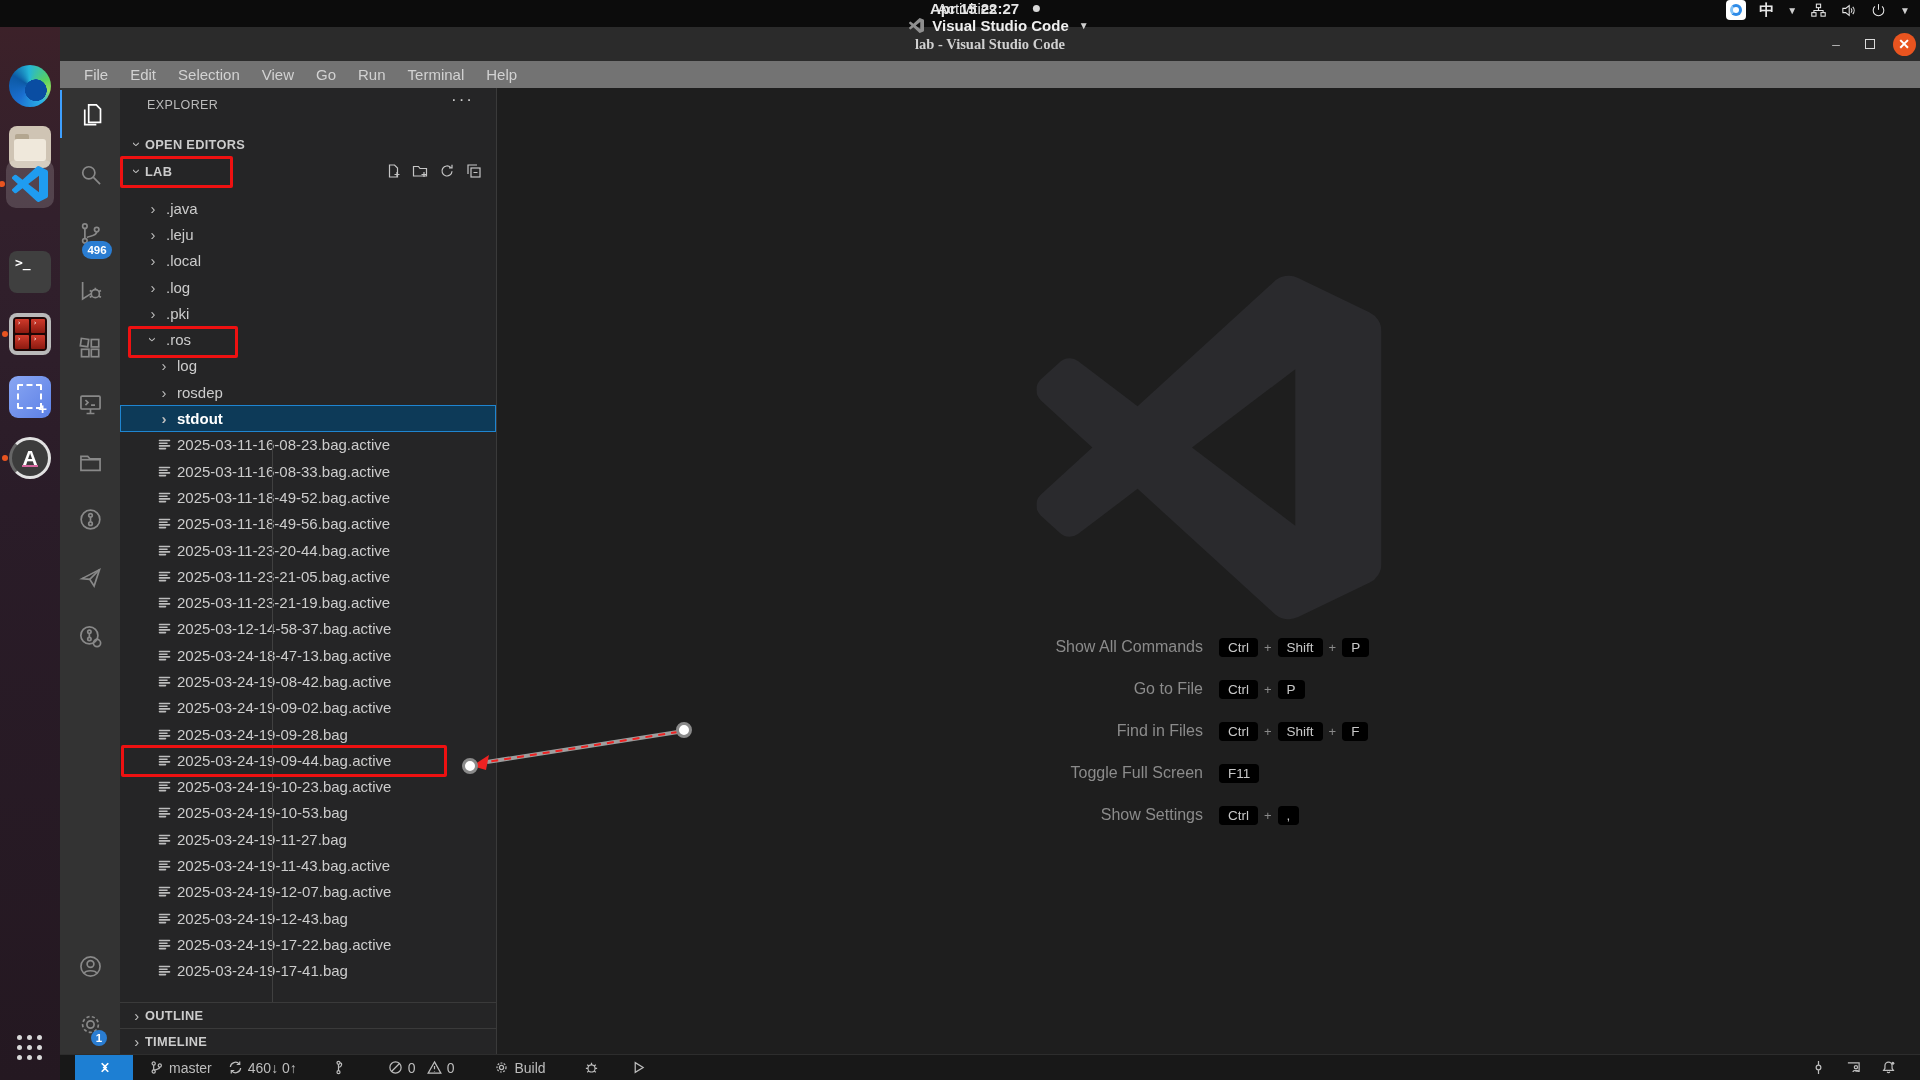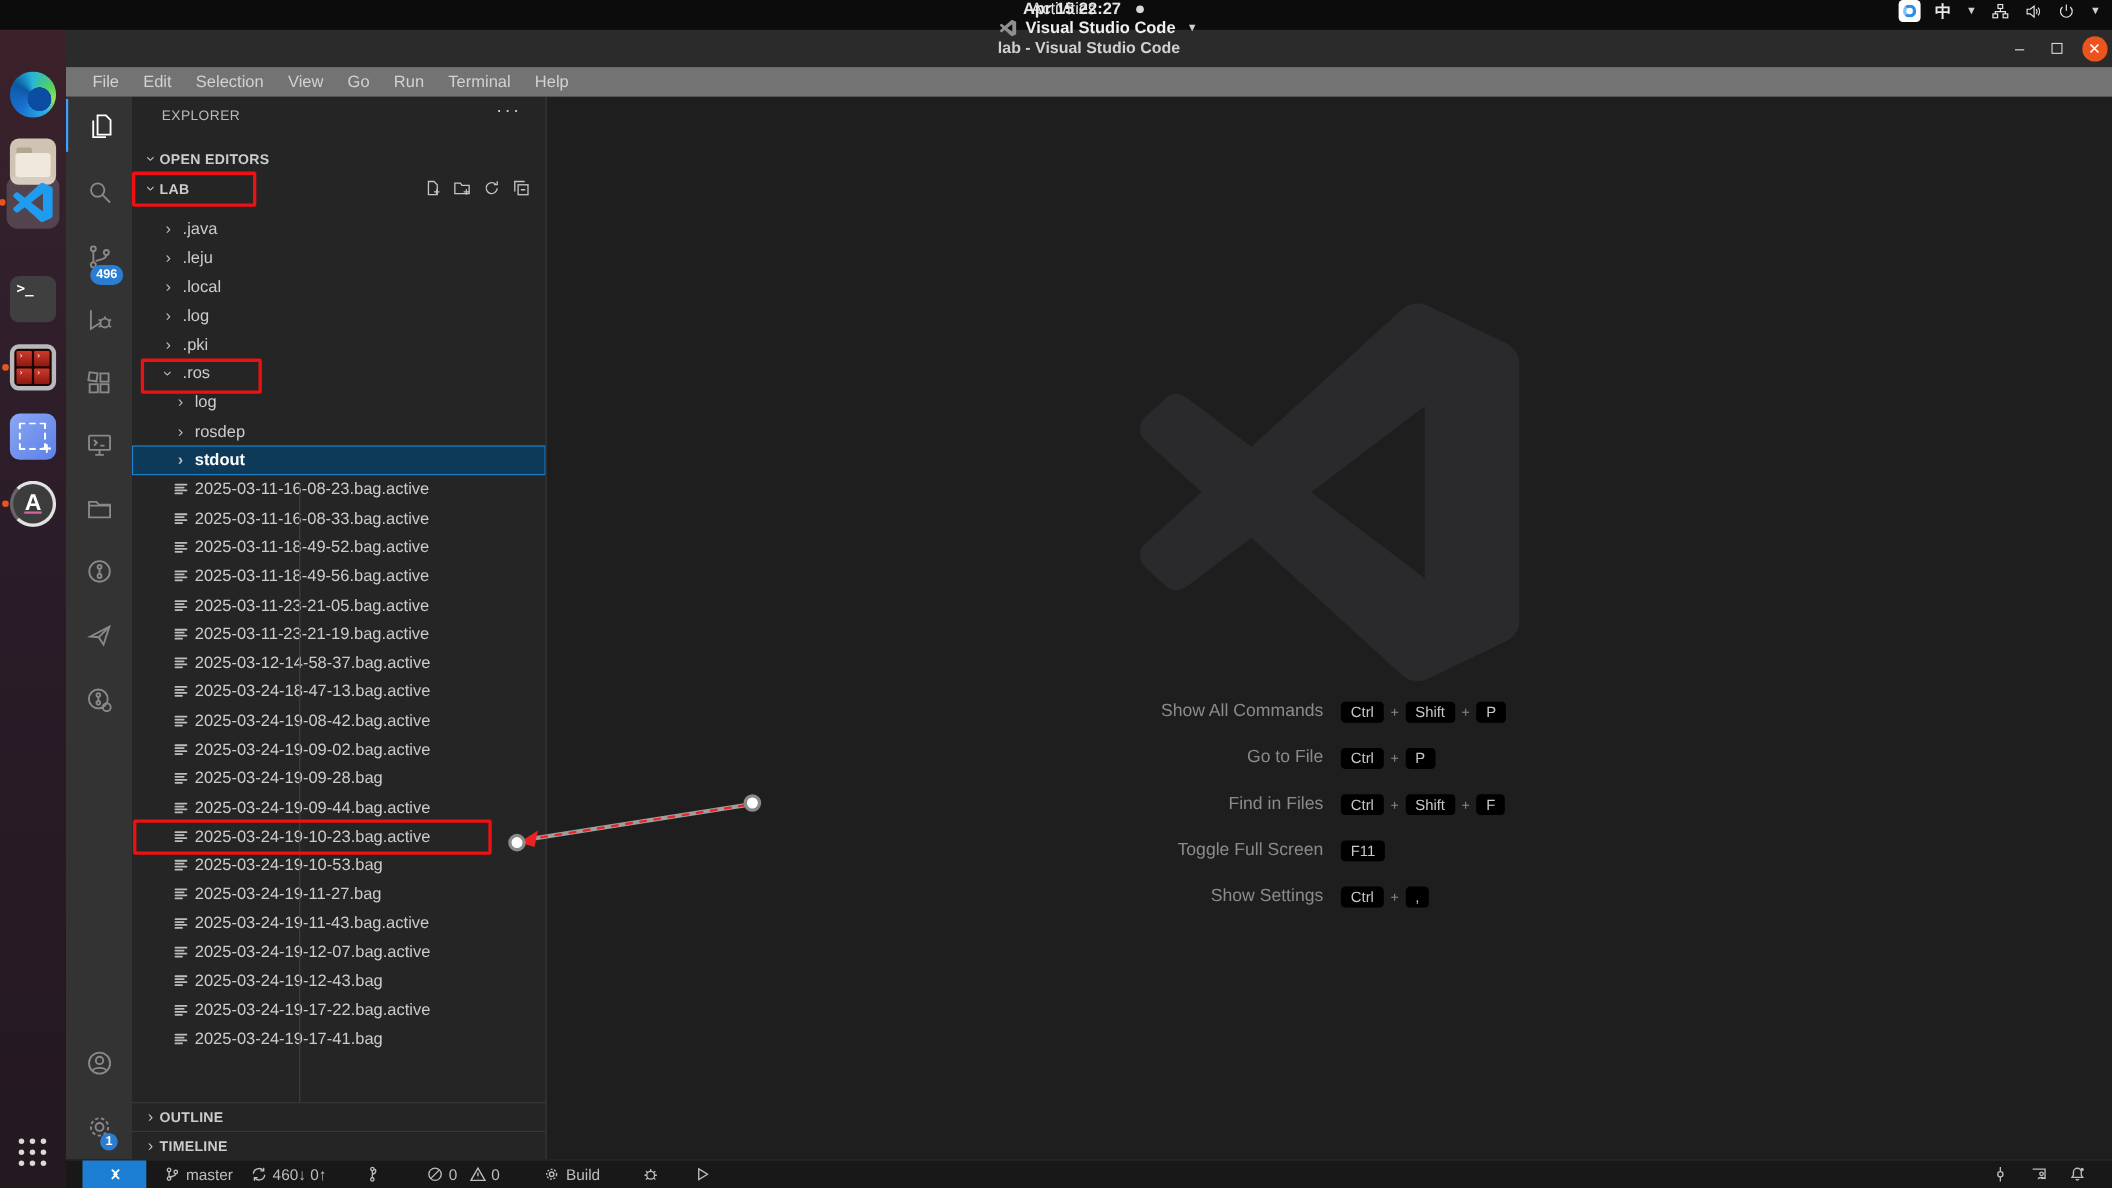--- a/index.html
+++ b/index.html
@@ -49,21 +49,21 @@
   .ic-shot::after{content:"+";position:absolute;right:4px;bottom:1px;color:#fff;font-size:15px;font-weight:700;}
   .ic-aapp{width:100%;height:100%;border-radius:50%;background:#3c3c3c;border:3px solid #e2e2e2;
     border-left-color:rgba(226,226,226,.25);display:flex;align-items:center;justify-content:center;position:relative;}
   .ic-aapp b{color:#fff;font-size:21px;font-weight:700;}
   .ic-aapp i{position:absolute;bottom:9px;left:10px;width:16px;height:2px;background:#d6679f;}
   .ic-grid{width:26px;height:26px;margin:8px;position:relative;}
   .ic-grid b{position:absolute;width:5px;height:5px;border-radius:50%;background:#d9d9d9;}
 
   
   .vscode{position:absolute;left:60px;top:27px;width:1860px;height:1053px;background:#1e1e1e;}
-  .titlebar{position:absolute;left:0;top:0;width:100%;height:34px;background:#2b2b2b;}
+  .titlebar{position:absolute;left:0;top:0;width:100%;height:34px;background:#2b2b2b;font-family:Liberation Serif, serif;}
   .tb-title{position:absolute;left:0;right:0;top:0;line-height:34px;text-align:center;
     color:#d0d0d0;font-size:14.5px;font-weight:700;}
   .winbtn{position:absolute;top:5px;width:24px;height:24px;color:#d9d9d9;display:flex;align-items:center;justify-content:center;font-size:15px;}
   .winbtn.min{left:1764px;}
   .winbtn.max{left:1798px;}
   .winbtn.max i{display:block;width:10px;height:10px;border:1.4px solid #d9d9d9;}
   .winbtn.close{left:1832px;}
   .winbtn.close .cx{width:23px;height:23px;border-radius:50%;background:#e9541f;color:#fff;
     display:flex;align-items:center;justify-content:center;font-size:14px;font-weight:700;}
   .menubar{position:absolute;left:0;top:34px;width:100%;height:27px;background:#737373;
@@ -443,20 +443,28 @@
                 </svg>
               </span>
               <span class="tlabel">2025-03-11-18-49-56.bag.active</span>
             </div>
             <div class="trow d2">
               <span class="ficon">
                 <svg viewBox="0 0 13 13">
                   <path d="M1.5 2.5h10M1.5 5.2h7.5M1.5 7.9h10M1.5 10.6h6" stroke-linecap="round"></path>
                 </svg>
               </span>
+              <span class="tlabel">2025-03-11-23-20-44.bag.active</span>
+            </div>
+            <div class="trow d2">
+              <span class="ficon">
+                <svg viewBox="0 0 13 13">
+                  <path d="M1.5 2.5h10M1.5 5.2h7.5M1.5 7.9h10M1.5 10.6h6" stroke-linecap="round"></path>
+                </svg>
+              </span>
               <span class="tlabel">2025-03-11-23-21-05.bag.active</span>
             </div>
             <div class="trow d2">
               <span class="ficon">
                 <svg viewBox="0 0 13 13">
                   <path d="M1.5 2.5h10M1.5 5.2h7.5M1.5 7.9h10M1.5 10.6h6" stroke-linecap="round"></path>
                 </svg>
               </span>
               <span class="tlabel">2025-03-11-23-21-19.bag.active</span>
             </div>

